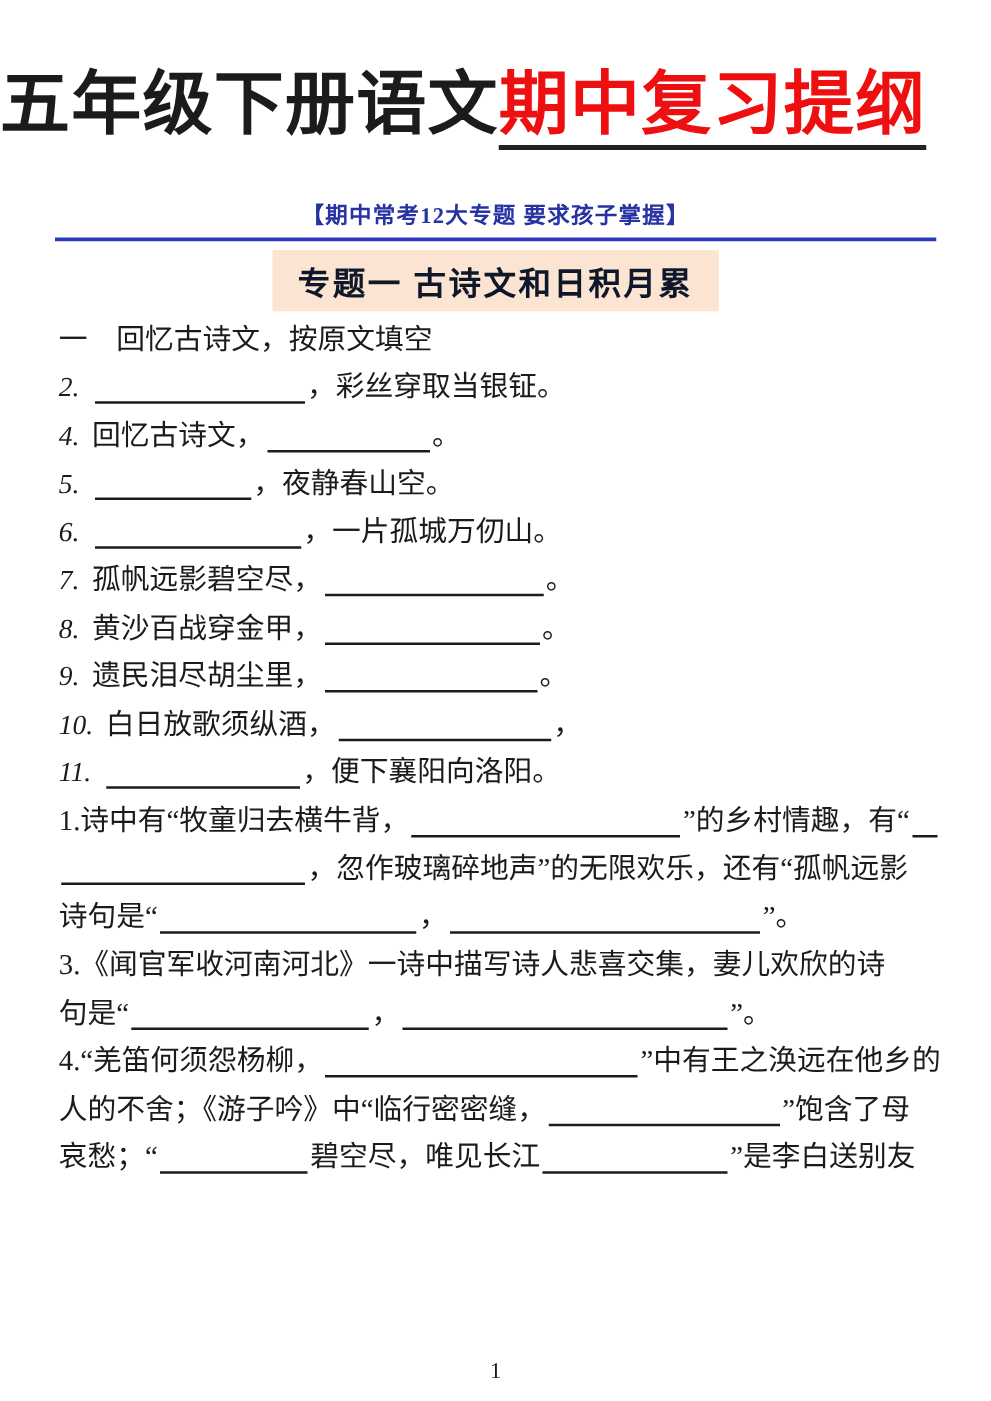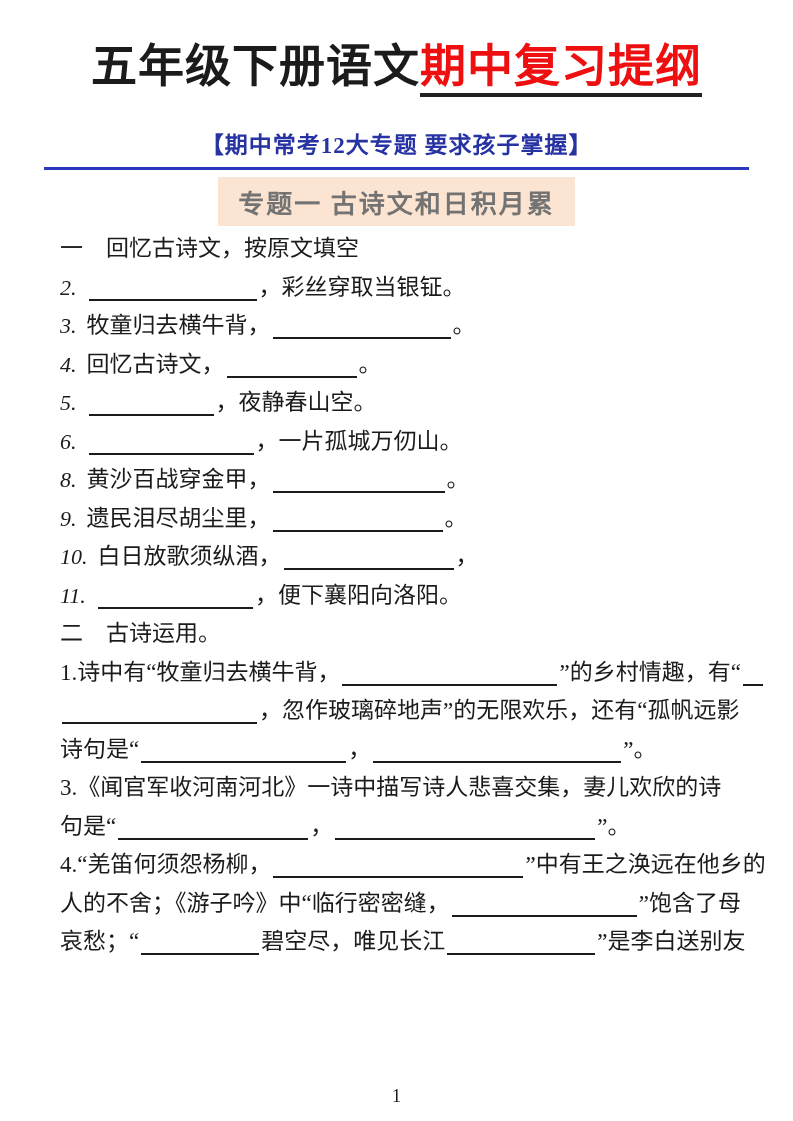--- a/index.html
+++ b/index.html
@@ -6,58 +6,57 @@
   .page {
     position: relative;
     width: 793px;
     height: 1121px;
     background: #ffffff;
     overflow: hidden;
     font-family: "Liberation Serif", "DejaVu Serif", serif;
     color: #1b1b1b;
   }
   .title {
-    margin-top: 38px;
-    text-align: center;
-    font-size: 46px;
+    margin-top: 49px;
+    font-size: 56px;
     font-weight: bold;
     line-height: 1.25;
     letter-spacing: 1px;
     white-space: nowrap;
   }
   .title .red-part {
     color: #ee1010;
     border-bottom: 4px solid #222222;
     padding-bottom: 1px;
   }
   .subtitle {
     margin-top: 4px;
     text-align: center;
     color: #2733a3;
-    font-size: 23px;
+    font-size: 18px;
     font-weight: bold;
     letter-spacing: 1px;
   }
   .rule {
     border: none;
     border-top: 3px solid #2b38bb;
     margin: 7px 44px 0 44px;
   }
   .banner-wrap { text-align: center; margin-top: 7px; }
   .banner {
     display: inline-block;
     background: #fbe4d1;
-    color: #737373;
+    color: #0f172a;
     font-size: 26px;
     font-weight: bold;
     letter-spacing: 2px;
     padding: 6px 20px;
   }
   .body {
-    padding: 0 60px;
+    padding: 0 47px;
     margin-top: 4px;
   }
   .line {
     line-height: 38.5px;
     font-size: 23px;
     white-space: pre;
   }
   .num {
     font-style: italic;
     font-size: 22px;
@@ -91,29 +90,28 @@
 
   <hr class="rule">
 
   <div class="banner-wrap">
     <span class="banner">专题一 古诗文和日积月累</span>
   </div>
 
   <div class="body" id="content">
       <div class="line"><span class="t">一　回忆古诗文，按原文填空</span></div>
       <div class="line"><span class="num">2.</span><span class="blank" style="width: 168px;"></span><span class="t">，彩丝穿取当银钲。</span></div>
-      <div class="line"><span class="num">3.</span><span class="t">牧童归去横牛背，</span><span class="blank" style="width: 178px;"></span><span class="t">。</span></div>
       <div class="line"><span class="num">4.</span><span class="t">回忆古诗文，</span><span class="blank" style="width: 130px;"></span><span class="t">。</span></div>
       <div class="line"><span class="num">5.</span><span class="blank" style="width: 125px;"></span><span class="t">，夜静春山空。</span></div>
       <div class="line"><span class="num">6.</span><span class="blank" style="width: 165px;"></span><span class="t">，一片孤城万仞山。</span></div>
+      <div class="line"><span class="num">7.</span><span class="t">孤帆远影碧空尽，</span><span class="blank" style="width: 175px;"></span><span class="t">。</span></div>
       <div class="line"><span class="num">8.</span><span class="t">黄沙百战穿金甲，</span><span class="blank" style="width: 172px;"></span><span class="t">。</span></div>
       <div class="line"><span class="num">9.</span><span class="t">遗民泪尽胡尘里，</span><span class="blank" style="width: 170px;"></span><span class="t">。</span></div>
       <div class="line"><span class="num">10.</span><span class="t">白日放歌须纵酒，</span><span class="blank" style="width: 170px;"></span><span class="t">，</span></div>
       <div class="line"><span class="num">11.</span><span class="blank" style="width: 155px;"></span><span class="t">，便下襄阳向洛阳。</span></div>
-      <div class="line"><span class="t">二　古诗运用。</span></div>
       <div class="line"><span class="t">1.诗中有“牧童归去横牛背，</span><span class="blank" style="width: 215px;"></span><span class="t">”的乡村情趣，有“</span><span class="blank" style="width: 20px;"></span></div>
       <div class="line"><span class="blank" style="width: 195px;"></span><span class="t">，忽作玻璃碎地声”的无限欢乐，还有“孤帆远影</span></div>
       <div class="line"><span class="t">诗句是“</span><span class="blank" style="width: 205px;"></span><span class="t">，</span><span class="blank" style="width: 248px;"></span><span class="t">”。</span></div>
       <div class="line"><span class="t">3.《闻官军收河南河北》一诗中描写诗人悲喜交集，妻儿欢欣的诗</span></div>
       <div class="line"><span class="t">句是“</span><span class="blank" style="width: 190px;"></span><span class="t">，</span><span class="blank" style="width: 260px;"></span><span class="t">”。</span></div>
       <div class="line"><span class="t">4.“羌笛何须怨杨柳，</span><span class="blank" style="width: 250px;"></span><span class="t">”中有王之涣远在他乡的</span></div>
       <div class="line"><span class="t">人的不舍；《游子吟》中“临行密密缝，</span><span class="blank" style="width: 185px;"></span><span class="t">”饱含了母</span></div>
       <div class="line"><span class="t">哀愁；“</span><span class="blank" style="width: 118px;"></span><span class="t">碧空尽，唯见长江</span><span class="blank" style="width: 148px;"></span><span class="t">”是李白送别友</span></div>
     </div>
 

